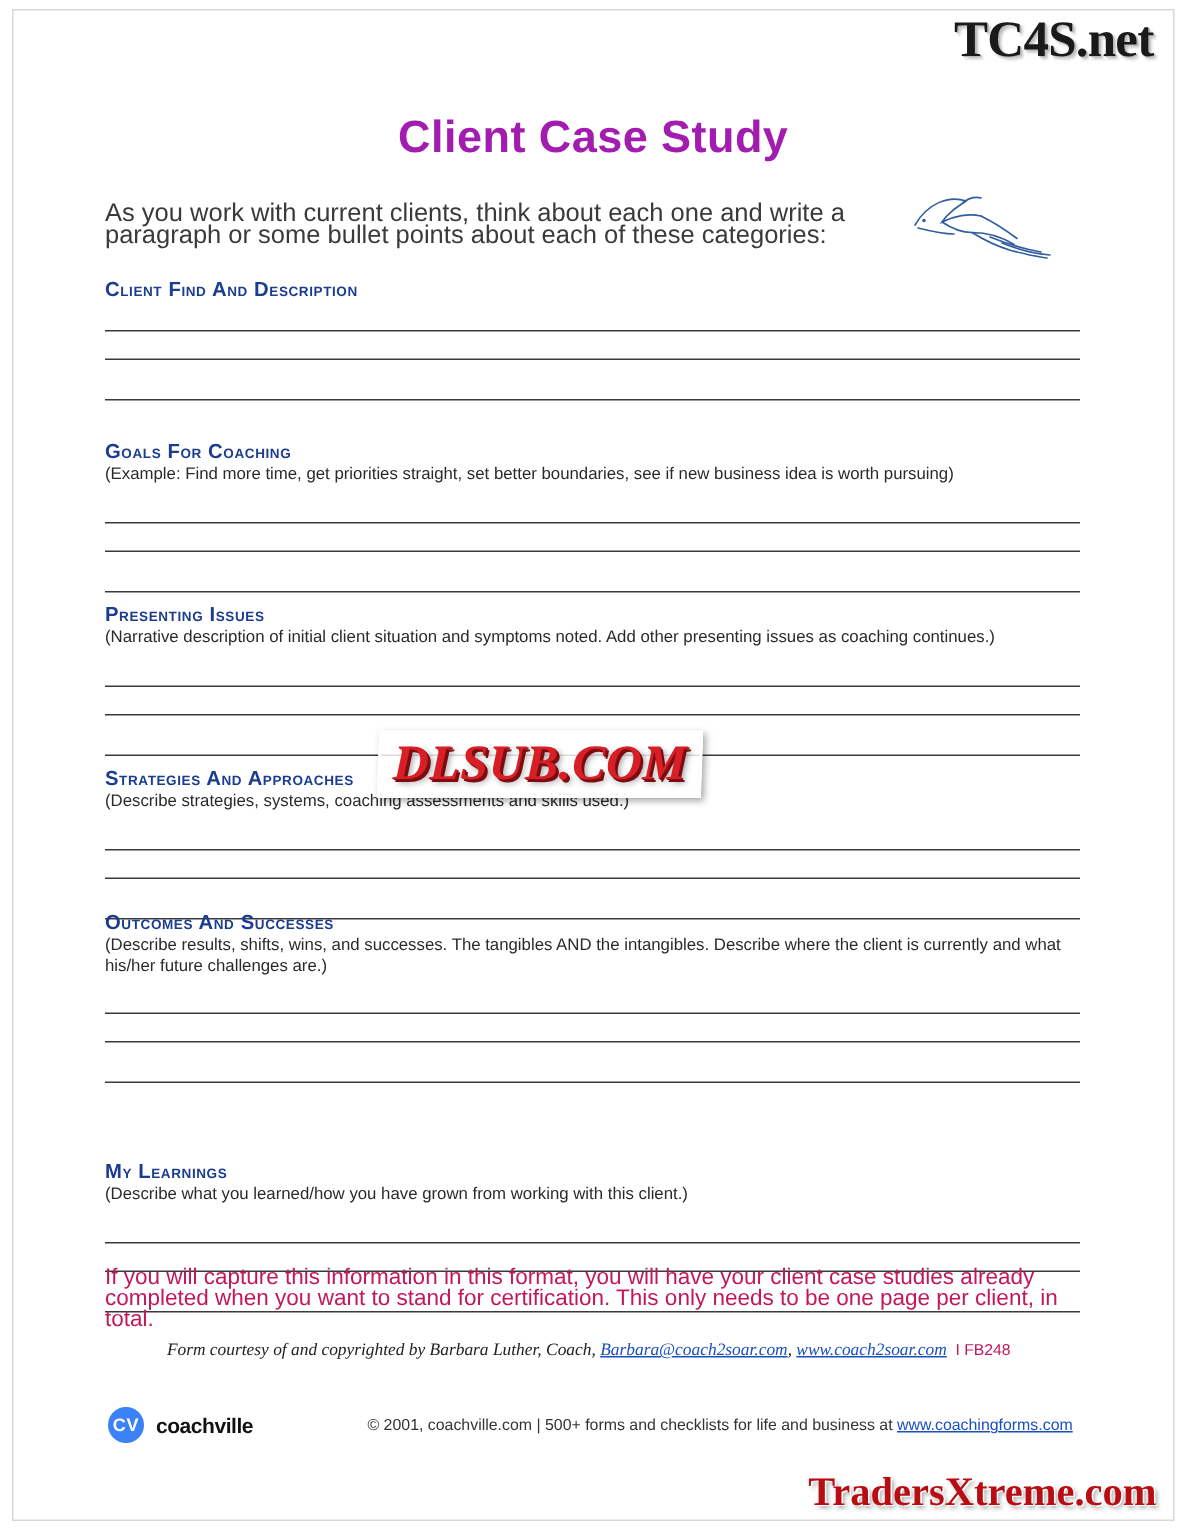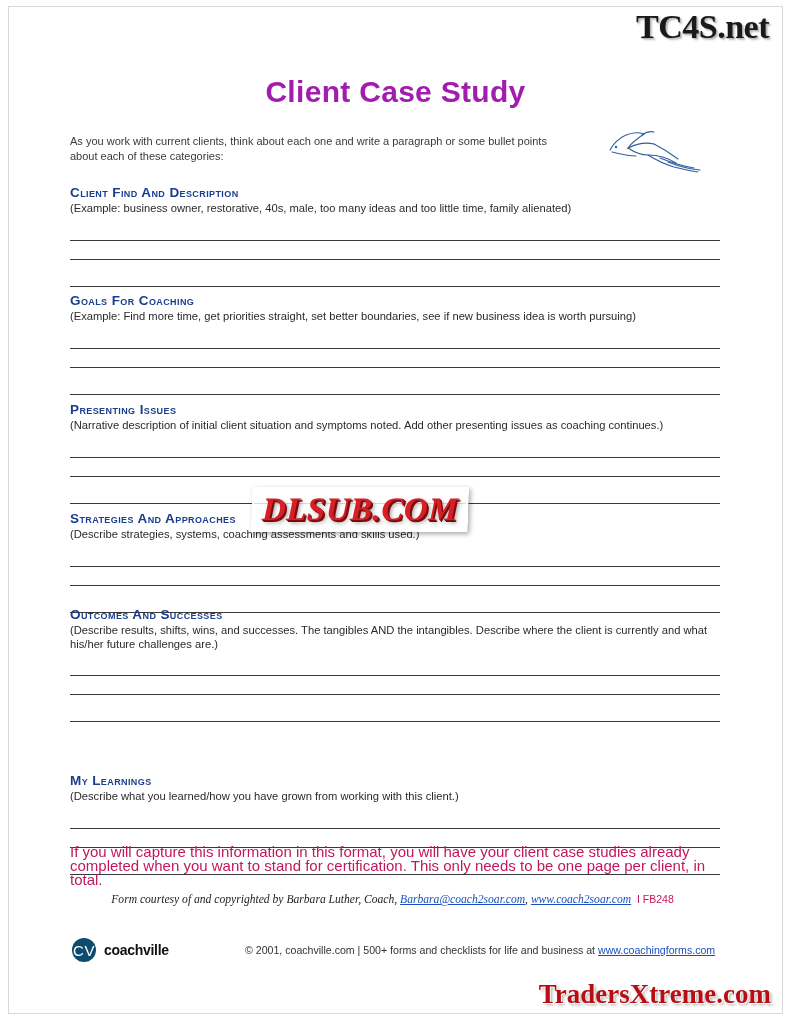--- a/index.html
+++ b/index.html
@@ -92,21 +92,21 @@
     font-size: 30px;
     letter-spacing: 0.3px;
   }
 
   .intro {
     position: absolute;
     left: 70px;
     top: 134px;
     width: 500px;
     color: #3a3a3a;
-    font-size: 11px;
+    font-size: 17px;
     line-height: 15px;
   }
 
   
   .bird {
     position: absolute;
     left: 598px;
     top: 122px;
     width: 110px;
     height: 62px;
@@ -174,24 +174,24 @@
     position: absolute;
     left: 72px;
     top: 938px;
     display: flex;
     align-items: center;
     gap: 8px;
   }
   .brand .cv-badge {
     width: 24px; height: 24px;
     border-radius: 50%;
-    background: #0c4a6e;
+    background: #3b82f6;
     color: #ffffff;
-    font-weight: normal;
-    font-size: 15px;
+    font-weight: bold;
+    font-size: 12px;
     display: flex;
     align-items: center;
     justify-content: center;
     letter-spacing: 0.5px;
   }
   .brand .cv-name {
     font-weight: bold;
     font-size: 14px;
     color: #111111;
     letter-spacing: -0.3px;
@@ -234,21 +234,20 @@
         <path d="M44 13 C48 10, 52 9, 56 10"></path>
       </g>
       <g fill="#2f5d9e">
         <circle cx="18" cy="25" r="1.2"></circle>
       </g>
     </svg>
   </div>
 
   <div class="section" style="top:185px;">
     <p class="sec-head">Client Find And Description</p>
-    <p class="sec-sub">(Example: business owner, restorative, 40s, male, too many ideas and too little time, family alienated)</p>
     <div class="lines">
       <div class="line"></div>
       <div class="line"></div>
       <div class="line gap"></div>
     </div>
   </div>
 
   <div class="section" style="top:402px;">
     <p class="sec-head">Presenting Issues</p>
     <p class="sec-sub">(Narrative description of initial client situation and symptoms noted.  Add other presenting issues as coaching continues.)</p>

